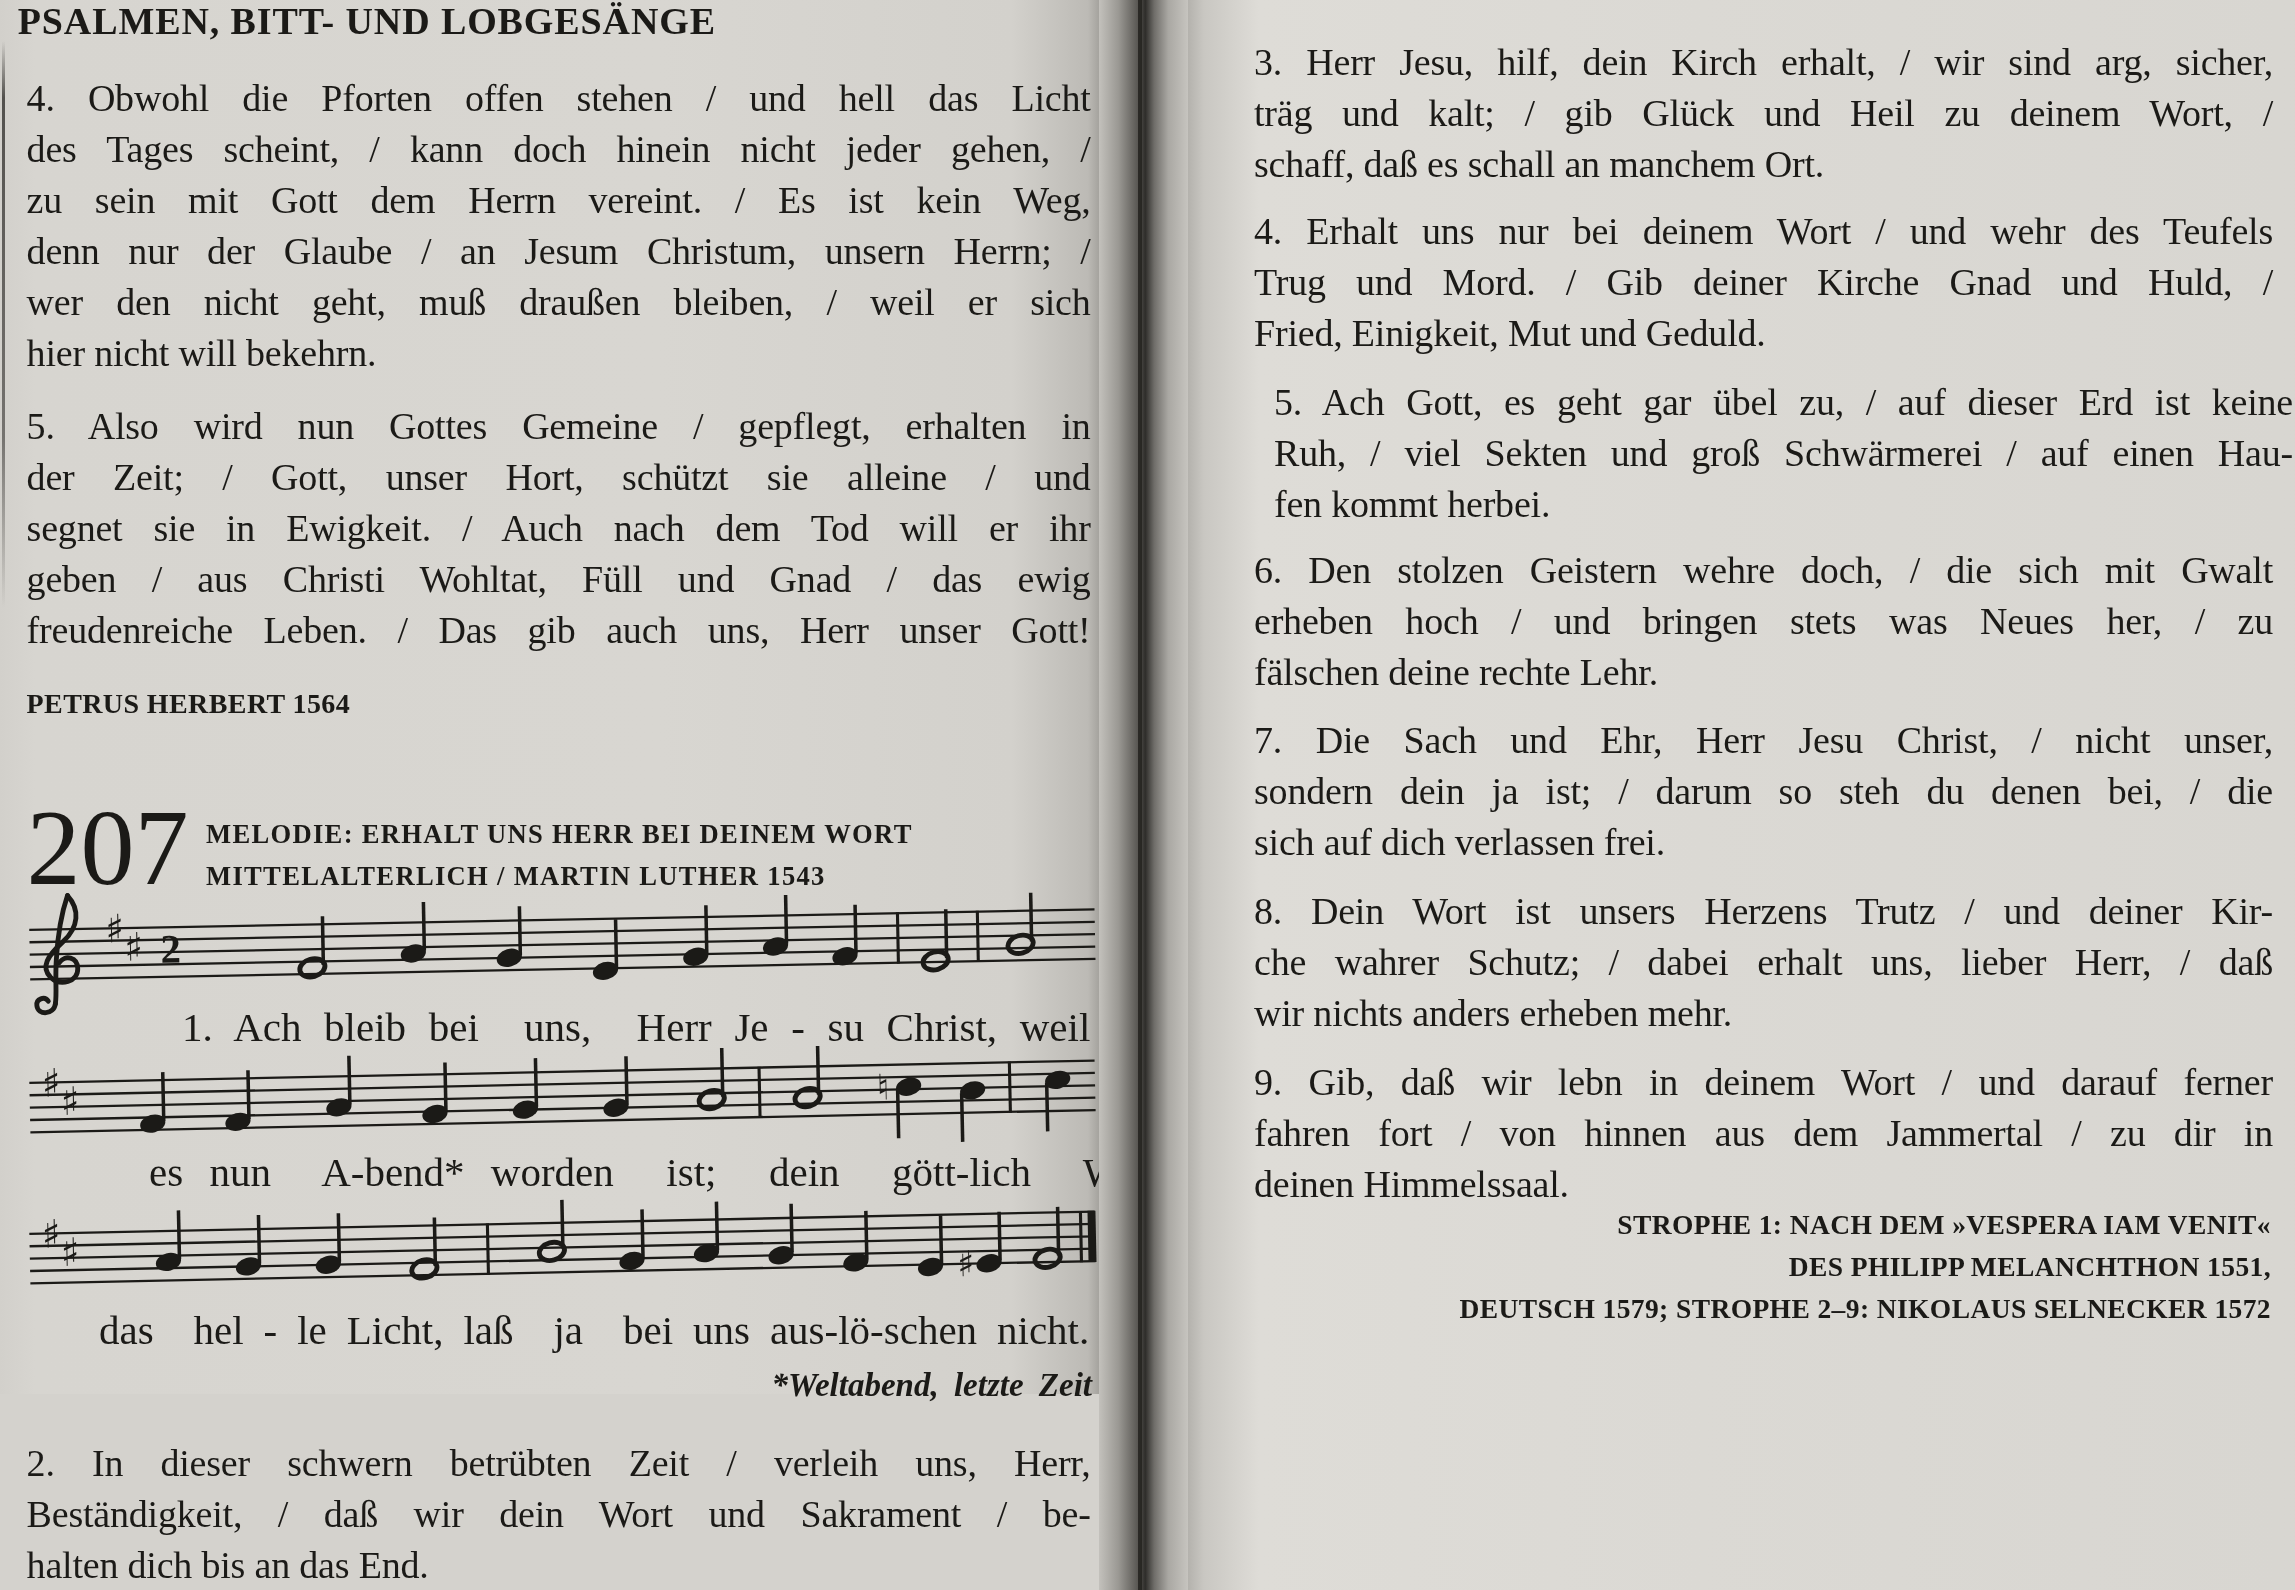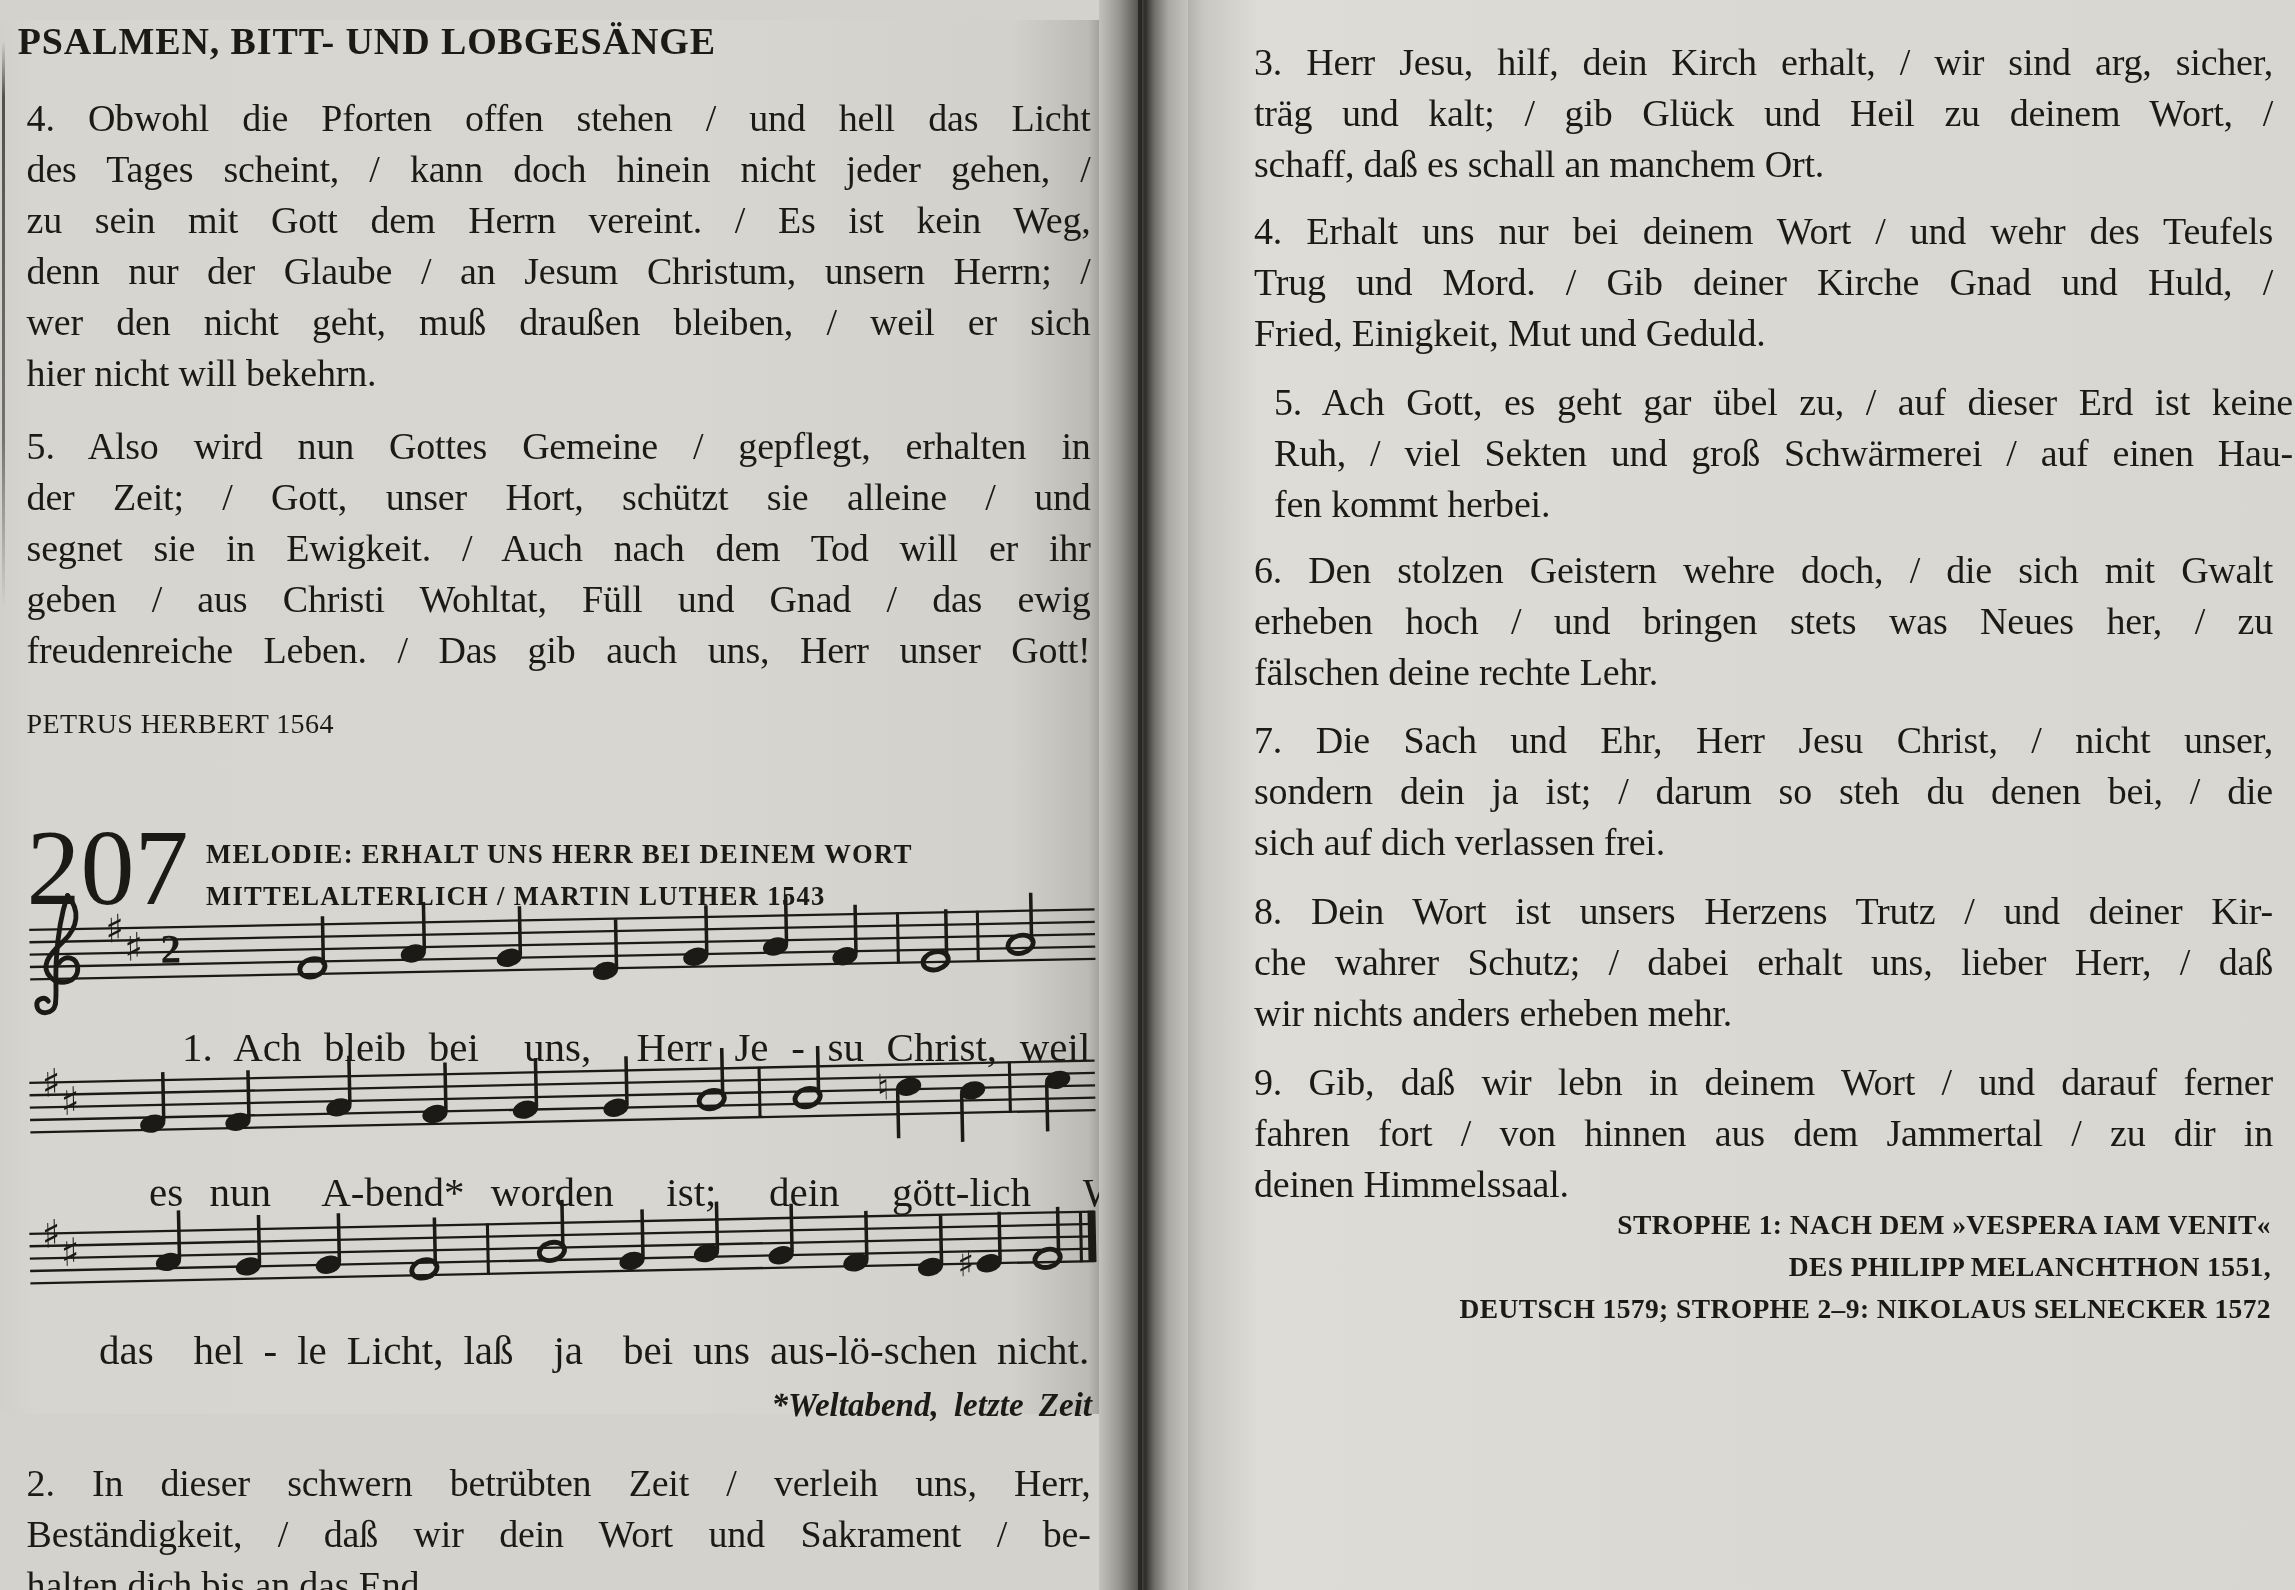--- a/index.html
+++ b/index.html
@@ -8,21 +8,20 @@
   body {
     position:relative;
     background:#d4d2cd;
     font-family:"Liberation Serif", serif;
     color:var(--ink);
   }
   .abs { position:absolute; }
   .page-left {
     left:0; top:0; width:1099px; height:1394px;
     background:linear-gradient(90deg,#d2d0cb 0,#d7d5d0 35px,#d8d6d1 60%,#d3d1cc 92%,#bcbab5 99%,#a5a39e 100%);
-    margin-top:20px;
   }
   .page-right {
     left:1188px; top:0; width:1284px; height:1590px;
     background:linear-gradient(90deg,#b4b2ad 0,#c9c7c2 16px,#dedcd7 71px,#dbd9d4 40%,#d7d5d0 100%);
   }
   .gutter {
     left:1099px; top:0; width:89px; height:1590px;
     background:linear-gradient(90deg,#c3c1bc 0,#9a9893 22%,#55534f 45%,#2e2d2a 52%,#6f6d69 62%,#aaa8a3 78%,#c6c4bf 100%);
   }
   .gutter-line {
@@ -33,21 +32,21 @@
     left:1.8px; top:41px; width:3.5px; height:567px;
     background:linear-gradient(180deg, rgba(40,38,35,.0) 0, rgba(40,38,35,.75) 10%, rgba(40,38,35,.55) 70%, rgba(40,38,35,0) 100%);
   }
   .header {
     left:17.7px; top:-1.8px; font-size:38px; font-weight:bold; letter-spacing:0.9px;
     line-height:46px; white-space:nowrap;
   }
   .body-par { font-size:38px; line-height:51px; letter-spacing:-0.2px; }
   .jl { text-align:justify; text-align-last:justify; }
   .ll { text-align:left; }
-  .author { font-size:28px; font-weight:normal; letter-spacing:0.4px; white-space:nowrap; }
+  .author { font-size:28px; font-weight:bold; letter-spacing:0.4px; white-space:nowrap; }
   .hymn-number { font-size:108px; line-height:1; font-weight:normal; }
   .melody { font-size:26.6px; font-weight:bold; letter-spacing:1.3px; white-space:nowrap; }
   .lyric { font-size:41px; white-space:pre; }
   .lyr1 { word-spacing:12.4px; }
   .lyr2 { word-spacing:16px; }
   .lyr3 { word-spacing:9.7px; }
   .footnote { font-size:33px; font-weight:bold; font-style:italic; text-align:right; word-spacing:7px; }
   .attribution { font-size:27.5px; font-weight:bold; letter-spacing:0.4px; line-height:42px; text-align:right; }
   svg.staff { position:absolute; overflow:visible; transform-origin:left top; }
 </style>

